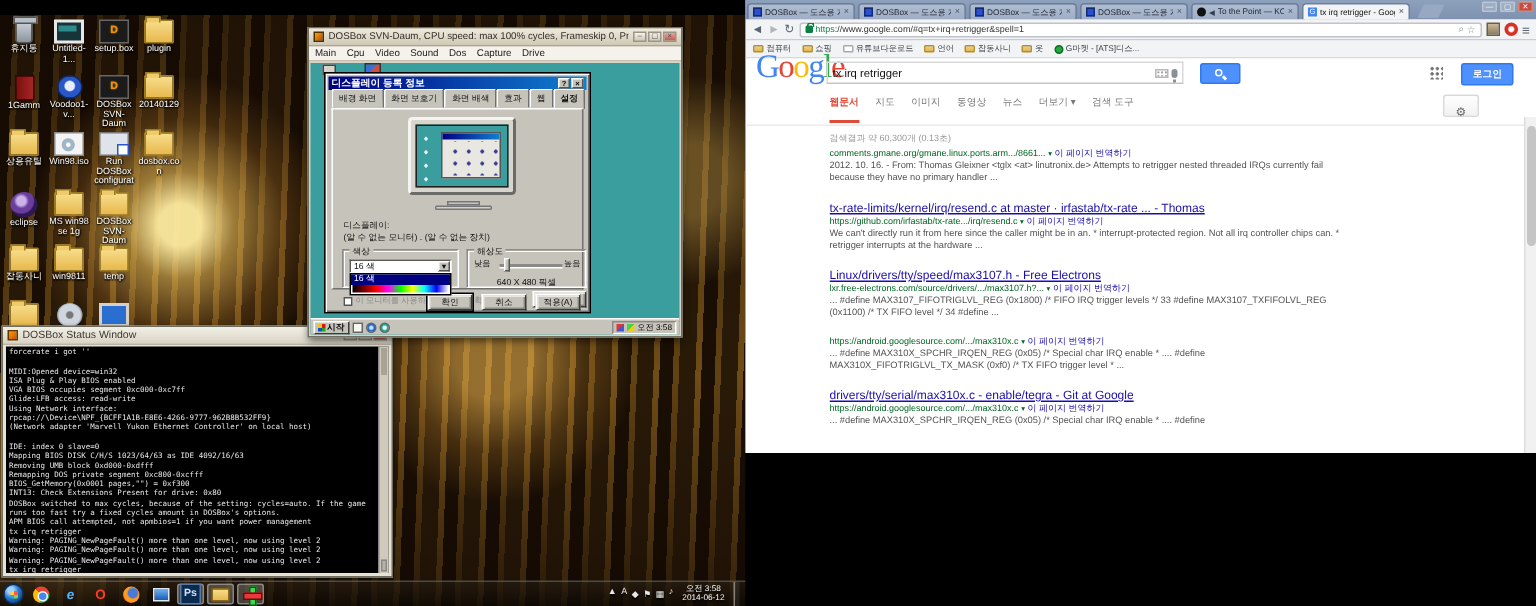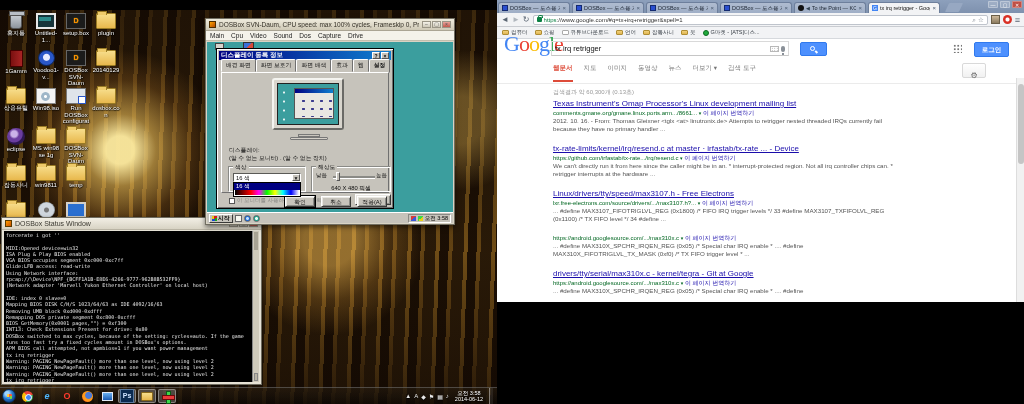--- a/index.html
+++ b/index.html
@@ -682,31 +682,30 @@
             <span class="rnav">검색 도구</span>
           </div>
         <div id="gear-btn"><span class="gear">⚙</span></div>
         <div id="nav-divider"></div>
 
         <div id="stats">검색결과 약 60,300개 (0.13초)</div>
 
         <div id="results">
 
             <div class="result">
-              <div class="r-title">Texas Instrument's Omap Processor's Linux development mailing list</div>
               <div class="r-urlline">
                 <span class="r-url">comments.gmane.org/gmane.linux.ports.arm.../8661...</span>
                 <span class="r-arrow">▾</span>
                 <span class="r-translate">이 페이지 번역하기</span>
               </div>
               <div class="r-snippet">2012. 10. 16. - From: Thomas Gleixner &lt;tglx &lt;at&gt; linutronix.de&gt; Attempts to retrigger nested threaded IRQs currently fail because they have no primary handler ...</div>
             </div>
 
             <div class="result">
-              <div class="r-title">tx-rate-limits/kernel/irq/resend.c at master · irfastab/tx-rate ... - Device</div>
+              <div class="r-title">tx-rate-limits/kernel/irq/resend.c at master · irfastab/tx-rate ... - Thomas</div>
               <div class="r-urlline">
                 <span class="r-url">https://github.com/irfastab/tx-rate.../irq/resend.c</span>
                 <span class="r-arrow">▾</span>
                 <span class="r-translate">이 페이지 번역하기</span>
               </div>
               <div class="r-snippet">We can't directly run it from here since the caller might be in an. * interrupt-protected region. Not all irq controller chips can. * retrigger interrupts at the hardware ...</div>
             </div>
 
             <div class="result">
               <div class="r-title">Linux/drivers/tty/speed/max3107.h - Free Electrons</div>
@@ -721,21 +720,21 @@
             <div class="result">
               <div class="r-urlline">
                 <span class="r-url">https://android.googlesource.com/.../max310x.c</span>
                 <span class="r-arrow">▾</span>
                 <span class="r-translate">이 페이지 번역하기</span>
               </div>
               <div class="r-snippet">... #define MAX310X_SPCHR_IRQEN_REG (0x05) /* Special char IRQ enable * .... #define MAX310X_FIFOTRIGLVL_TX_MASK (0xf0) /* TX FIFO trigger level * ...</div>
             </div>
 
             <div class="result">
-              <div class="r-title">drivers/tty/serial/max310x.c - kernel/tegra - Git at Google</div>
+              <div class="r-title">drivers/tty/serial/max310x.c - enable/tegra - Git at Google</div>
               <div class="r-urlline">
                 <span class="r-url">https://android.googlesource.com/.../max310x.c</span>
                 <span class="r-arrow">▾</span>
                 <span class="r-translate">이 페이지 번역하기</span>
               </div>
               <div class="r-snippet">... #define MAX310X_SPCHR_IRQEN_REG (0x05) /* Special char IRQ enable * .... #define</div>
             </div>
           </div>
 
         <div id="scrollbar">

